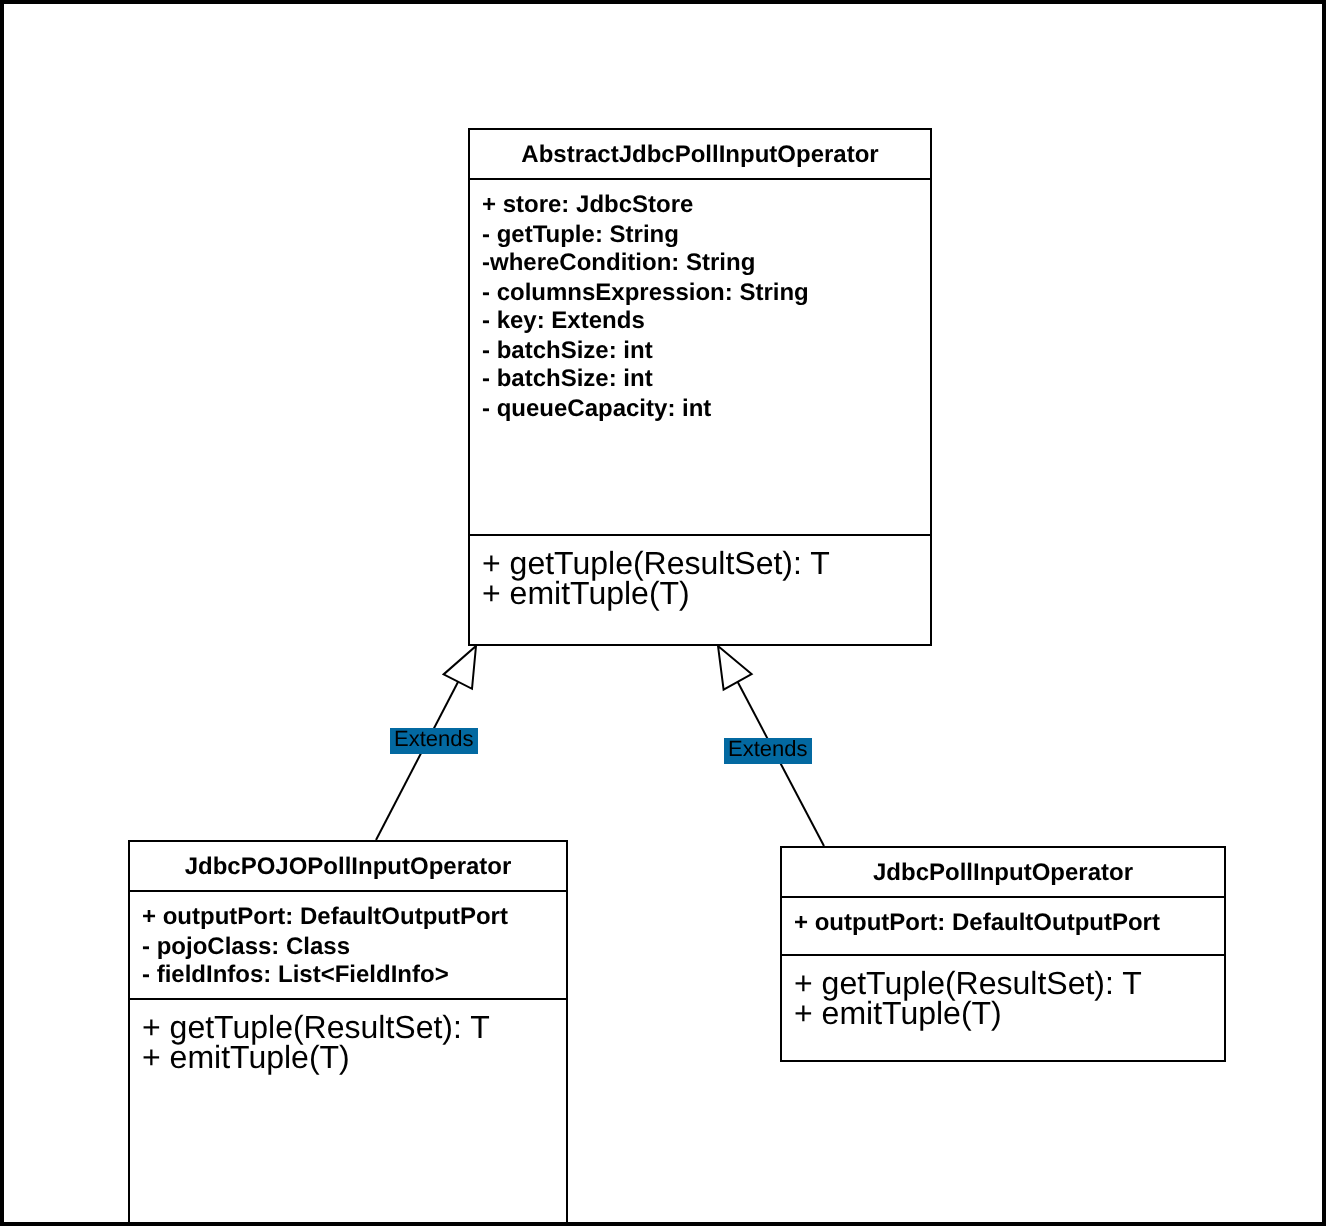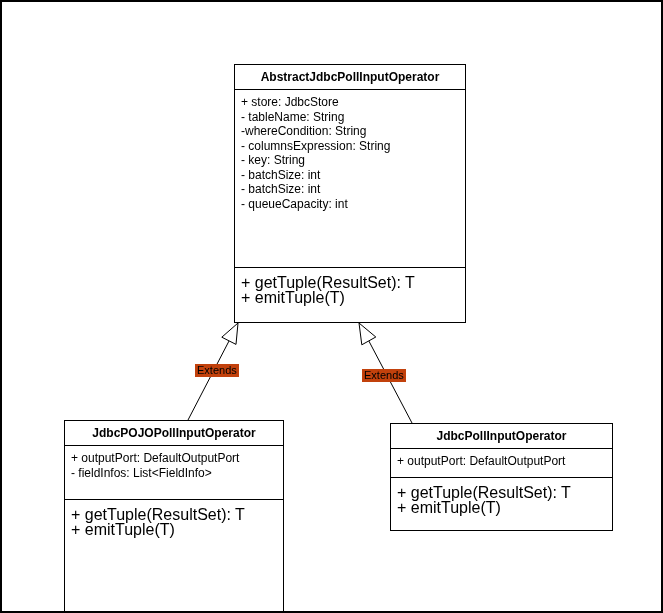--- a/index.html
+++ b/index.html
@@ -41,20 +41,21 @@
   }
 
   .uml-attrs {
     border-bottom: 1px solid #000000;
     padding: 5px 6px 0 6px;
     font-size: 12px;
     line-height: 14.5px;
     flex: 0 0 auto;
     white-space: nowrap;
     overflow: hidden;
+    font-weight: bold;
   }
 
   .uml-methods {
     flex: 1 1 auto;
     padding: 8px 6px 0 6px;
     font-size: 16px;
     line-height: 14.5px;
     white-space: nowrap;
     overflow: hidden;
   }
@@ -72,21 +73,21 @@
   
   .cls-poll { left: 388px; top: 421px; width: 223px; height: 108px; }
   .cls-poll .uml-title  { height: 25px; }
   .cls-poll .uml-attrs  { height: 29px; }
 
   .edge-label {
     position: absolute;
     font-size: 11px;
     line-height: 13px;
     color: #000000;
-    background: #c2410c;
+    background: #0369a1;
     padding: 0 2px;
   }
   .edge-label-left  { left: 193px; top: 362px; }
   .edge-label-right { left: 360px; top: 367px; }
 </style>
 </head>
 <body>
 
 <div class="canvas">
 
@@ -102,38 +103,39 @@
   </svg>
 
   <span class="edge-label edge-label-left">Extends</span>
 
   <span class="edge-label edge-label-right">Extends</span>
 
   <div class="uml-class cls-abstract">
     <div class="uml-title">AbstractJdbcPollInputOperator</div>
     <div class="uml-attrs">
       <div>+ store: JdbcStore</div>
-      <div>- tableName: String</div>
+      <div>- getTuple: String</div>
       <div>-whereCondition: String</div>
       <div>- columnsExpression: String</div>
-      <div>- key: String</div>
+      <div>- key: Extends</div>
       <div>- batchSize: int</div>
       <div>- batchSize: int</div>
       <div>- queueCapacity: int</div>
     </div>
     <div class="uml-methods">
       <div>+ getTuple(ResultSet): T</div>
       <div>+ emitTuple(T)</div>
     </div>
   </div>
 
   <div class="uml-class cls-pojo">
     <div class="uml-title">JdbcPOJOPollInputOperator</div>
     <div class="uml-attrs">
       <div>+ outputPort: DefaultOutputPort</div>
+      <div>- pojoClass: Class</div>
       <div>- fieldInfos: List&lt;FieldInfo&gt;</div>
     </div>
     <div class="uml-methods">
       <div>+ getTuple(ResultSet): T</div>
       <div>+ emitTuple(T)</div>
     </div>
   </div>
 
   <div class="uml-class cls-poll">
     <div class="uml-title">JdbcPollInputOperator</div>

